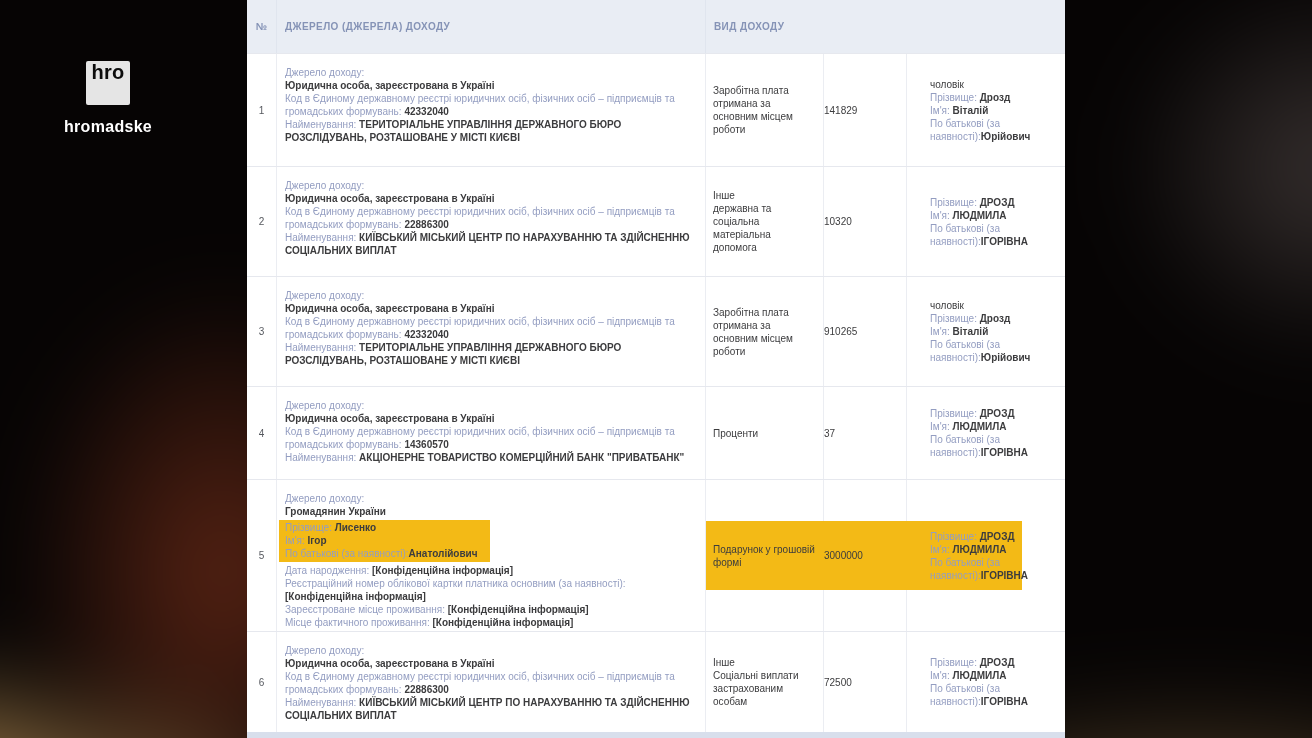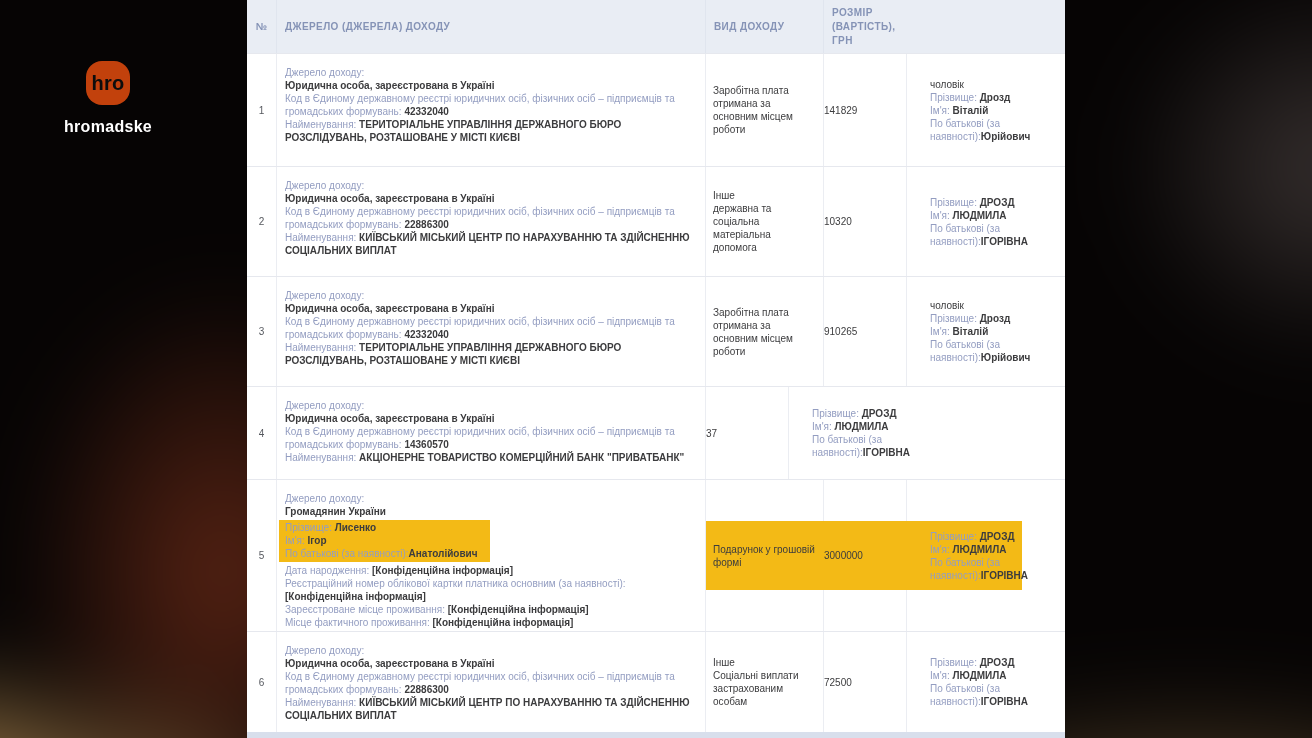--- a/index.html
+++ b/index.html
@@ -16,22 +16,22 @@
       radial-gradient(760px 430px at 86% 118%, #b48c55 0%, rgba(180,140,85,0) 72%),
       radial-gradient(300px 420px at 21% 72%, #5a2414 0%, rgba(90,36,20,0) 70%),
       radial-gradient(280px 260px at 95% 28%, #393231 0%, rgba(57,50,49,0) 75%),
       radial-gradient(220px 200px at 2% 96%, #8a6a3e 0%, rgba(138,106,62,0) 75%),
       #060404;
     filter:blur(40px);
   }
   
   .logo-badge{
     position:absolute;left:86px;top:61px;width:44px;height:44px;z-index:2;
-    background:#c2410c;border-radius:16px;
-    display:flex;align-items:center;justify-content:center;
+    background:#e5e5e5;border-radius:2px;
+    display:flex;align-items:flex-start;justify-content:center;
     font-size:20px;font-weight:bold;color:#0d0d0d;letter-spacing:.2px;
   }
   .logo-name{
     position:absolute;left:64px;top:118px;z-index:2;
     color:#ffffff;font-size:16px;font-weight:bold;letter-spacing:.3px;
   }
   
   .doc{position:absolute;left:247px;top:0;width:818px;height:738px;background:#ffffff;z-index:1}
   .c{box-sizing:border-box;flex:none}
   .col-num{width:29px}
@@ -76,21 +76,20 @@
   <span>hro</span>
 </div>
 <div class="logo-name">hromadske</div>
 
 <div class="doc">
 
   <div class="thead">
     <div class="c col-num">№</div>
     <div class="c col-src">ДЖЕРЕЛО (ДЖЕРЕЛА) ДОХОДУ</div>
     <div class="c col-vid">ВИД ДОХОДУ</div>
-    <div class="c col-amt">РОЗМІР (ВАРТІСТЬ), ГРН</div>
   </div>
 
   <div class="row r1">
     <div class="c col-num num">1</div>
     <div class="c col-src src">
       <div class="line lbl">Джерело доходу:</div>
       <div class="line val">Юридична особа, зареєстрована в Україні</div>
       <div class="line"><span class="lbl">Код в Єдиному державному реєстрі юридичних осіб, фізичних осіб – підприємців та громадських формувань:</span>
         <span class="val">42332040</span></div>
       <div class="line"><span class="lbl">Найменування:</span>
@@ -178,20 +177,25 @@
 
   <div class="row r4">
     <div class="c col-num num">4</div>
     <div class="c col-src src">
       <div class="line lbl">Джерело доходу:</div>
       <div class="line val">Юридична особа, зареєстрована в Україні</div>
       <div class="line"><span class="lbl">Код в Єдиному державному реєстрі юридичних осіб, фізичних осіб – підприємців та громадських формувань:</span>
         <span class="val">14360570</span></div>
       <div class="line"><span class="lbl">Найменування:</span>
         <span class="val">АКЦІОНЕРНЕ ТОВАРИСТВО КОМЕРЦІЙНИЙ БАНК "ПРИВАТБАНК"</span></div>
+    </div>
+    <div class="c col-vid vid">
+      <div>
+          <div>Проценти</div>
+        </div>
     </div>
     <div class="c col-amt amt">
       <span>37</span>
     </div>
     <div class="c col-inf inf">
       <div>
         <div class="line"><span class="lbl">Прізвище:</span>
           <span class="val">ДРОЗД</span></div>
         <div class="line"><span class="lbl">Ім'я:</span>
           <span class="val">ЛЮДМИЛА</span></div>

